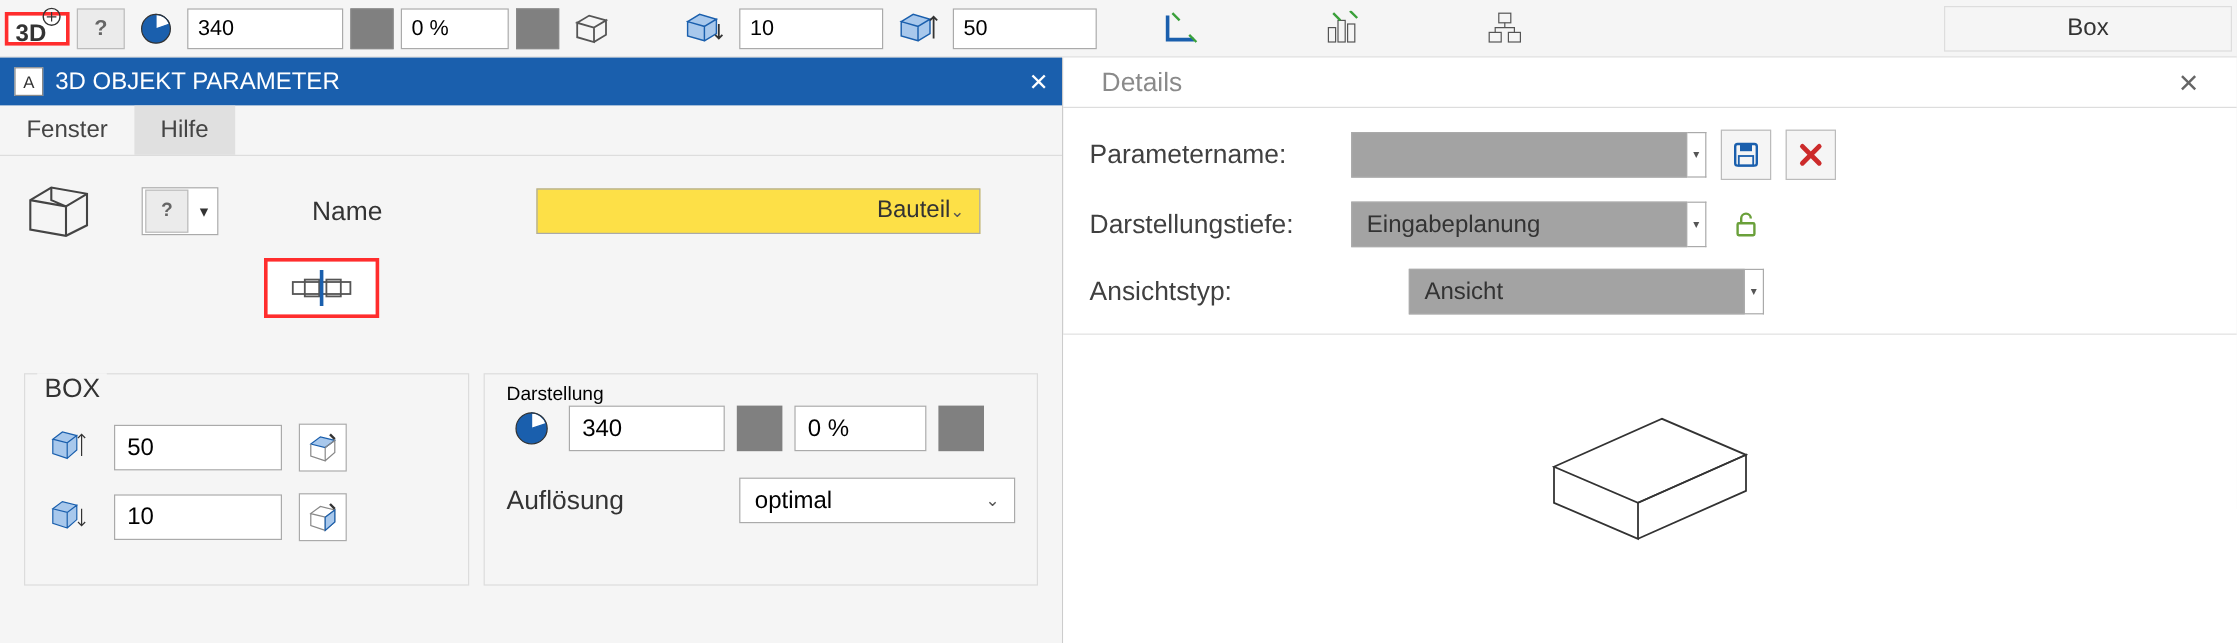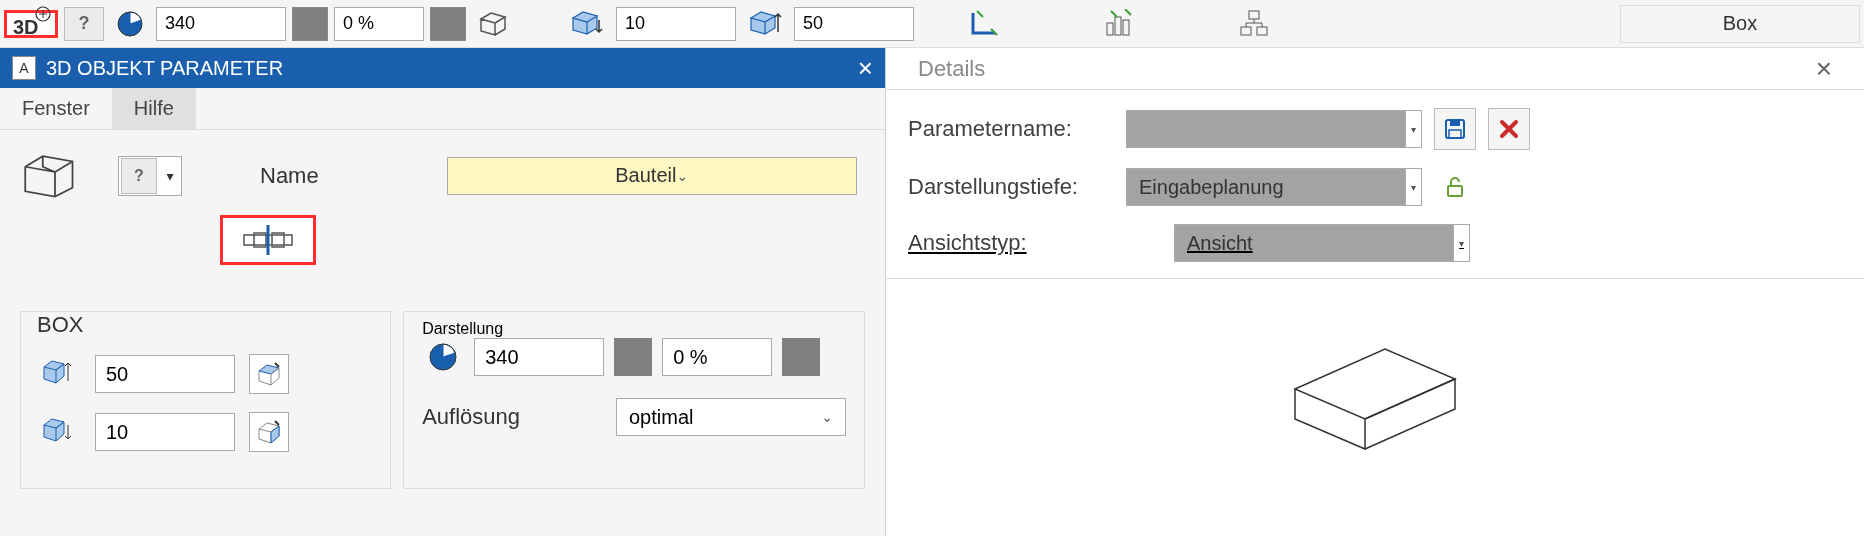--- a/index.html
+++ b/index.html
@@ -60,22 +60,22 @@
   }
   .row1 { display: flex; align-items: center; gap: 28px; margin-bottom: 12px; }
   .obj-icon { width: 70px; height: 55px; }
   .q-select {
     display: flex; align-items: center; border: 1px solid #aaa; background: #fff; height: 40px;
   }
   .q-select .q { width: 36px; height: 36px; border: 1px solid #bbb; margin: 2px; background: #ebebeb; display:flex;align-items:center;justify-content:center;color:#666;font-weight:bold;}
   .q-select .chev { width: 22px; text-align: center; color: #333; font-size: 14px; }
   .name-label { font-size: 22px; color: #333; margin-left: 50px; }
   .name-select {
-    height: 38px; width: 410px; border: 1px solid #aaa; background: #fef9c3; padding: 0 12px;
-    display: flex; align-items: center; justify-content: center; font-size: 20px; color: #333;
+    height: 38px; width: 370px; border: 1px solid #aaa; background: #fde047; padding: 0 12px;
+    display: flex; align-items: center; justify-content: flex-end; font-size: 20px; color: #333;
   }
   .name-select .chev { font-size: 14px; color: #555; }
 
   .highlight-btn {
     margin-top: 10px; margin-left: 200px; width: 96px; height: 50px; border: 3px solid #ff2d2d;
     background: #fff; display: flex; align-items: center; justify-content: center;
   }
   .highlight-btn svg { display: block; }
 
   
@@ -337,21 +337,21 @@
           </div>
           <div class="det-chev">▾</div>
         </div>
         <div class="icon-btn" style="border:none;background:transparent;">
           <svg width="22" height="22">
               <rect x="4" y="10" width="14" height="10" rx="1" fill="none" stroke="#6aa03a" stroke-width="2"></rect>
               <path d="M7 10 L7 6 A4 4 0 0 1 15 6" fill="none" stroke="#6aa03a" stroke-width="2"></path>
             </svg>
         </div>
       </div>
-      <div class="det-row" style="margin-bottom:4px;text-decoration:underline;">
+      <div class="det-row" style="margin-bottom:4px;">
         <span class="det-label">Ansichtstyp:</span>
         <div style="display:flex;padding-left:48px;">
           <div class="det-select">
             <span>Ansicht</span>
           </div>
           <div class="det-chev">▾</div>
         </div>
       </div>
     </div>
     <div class="preview">

